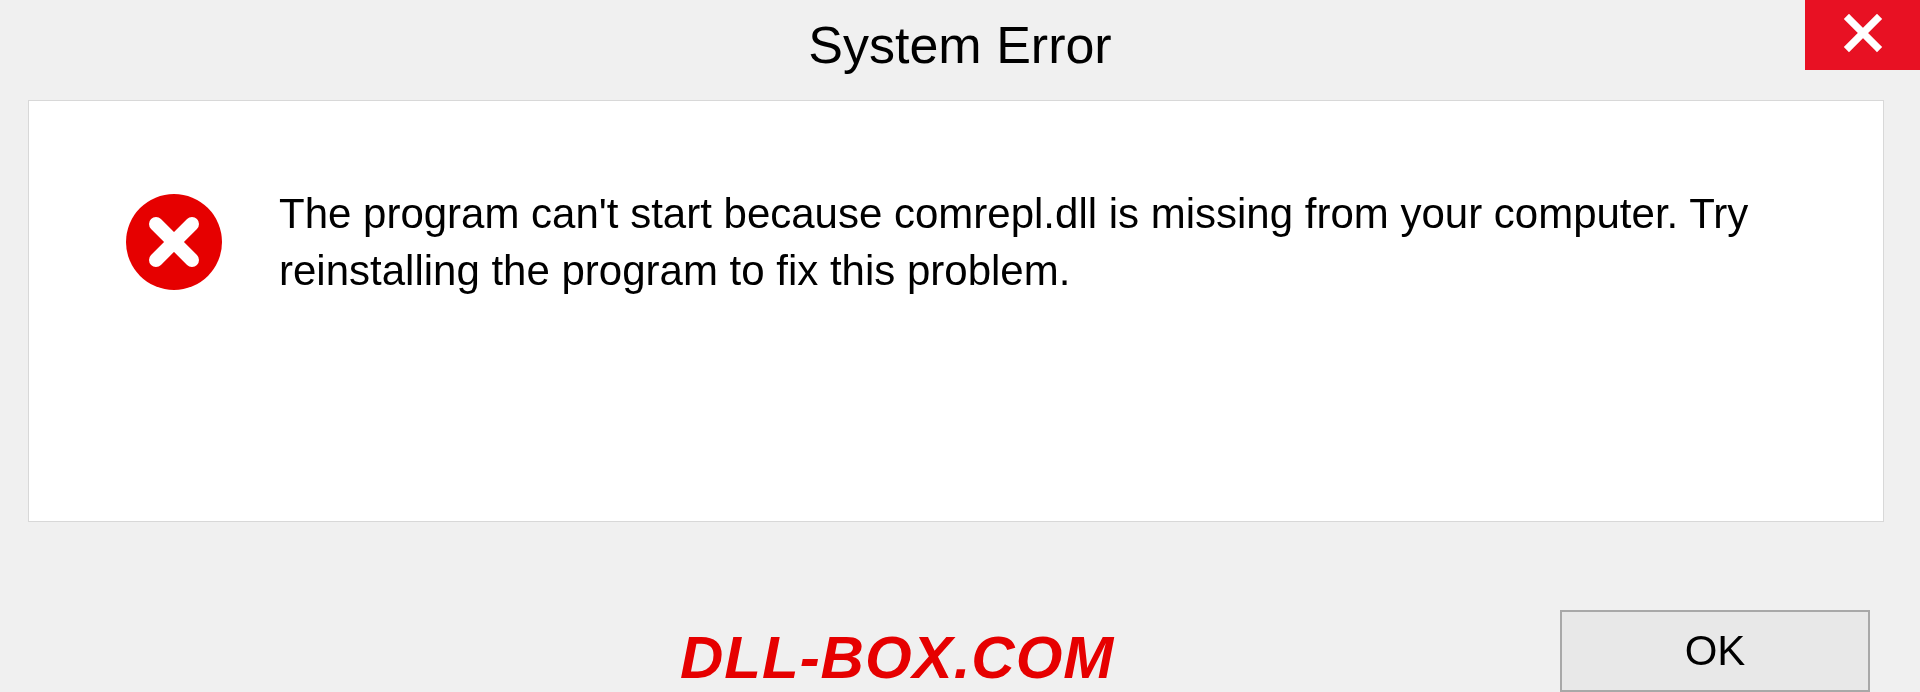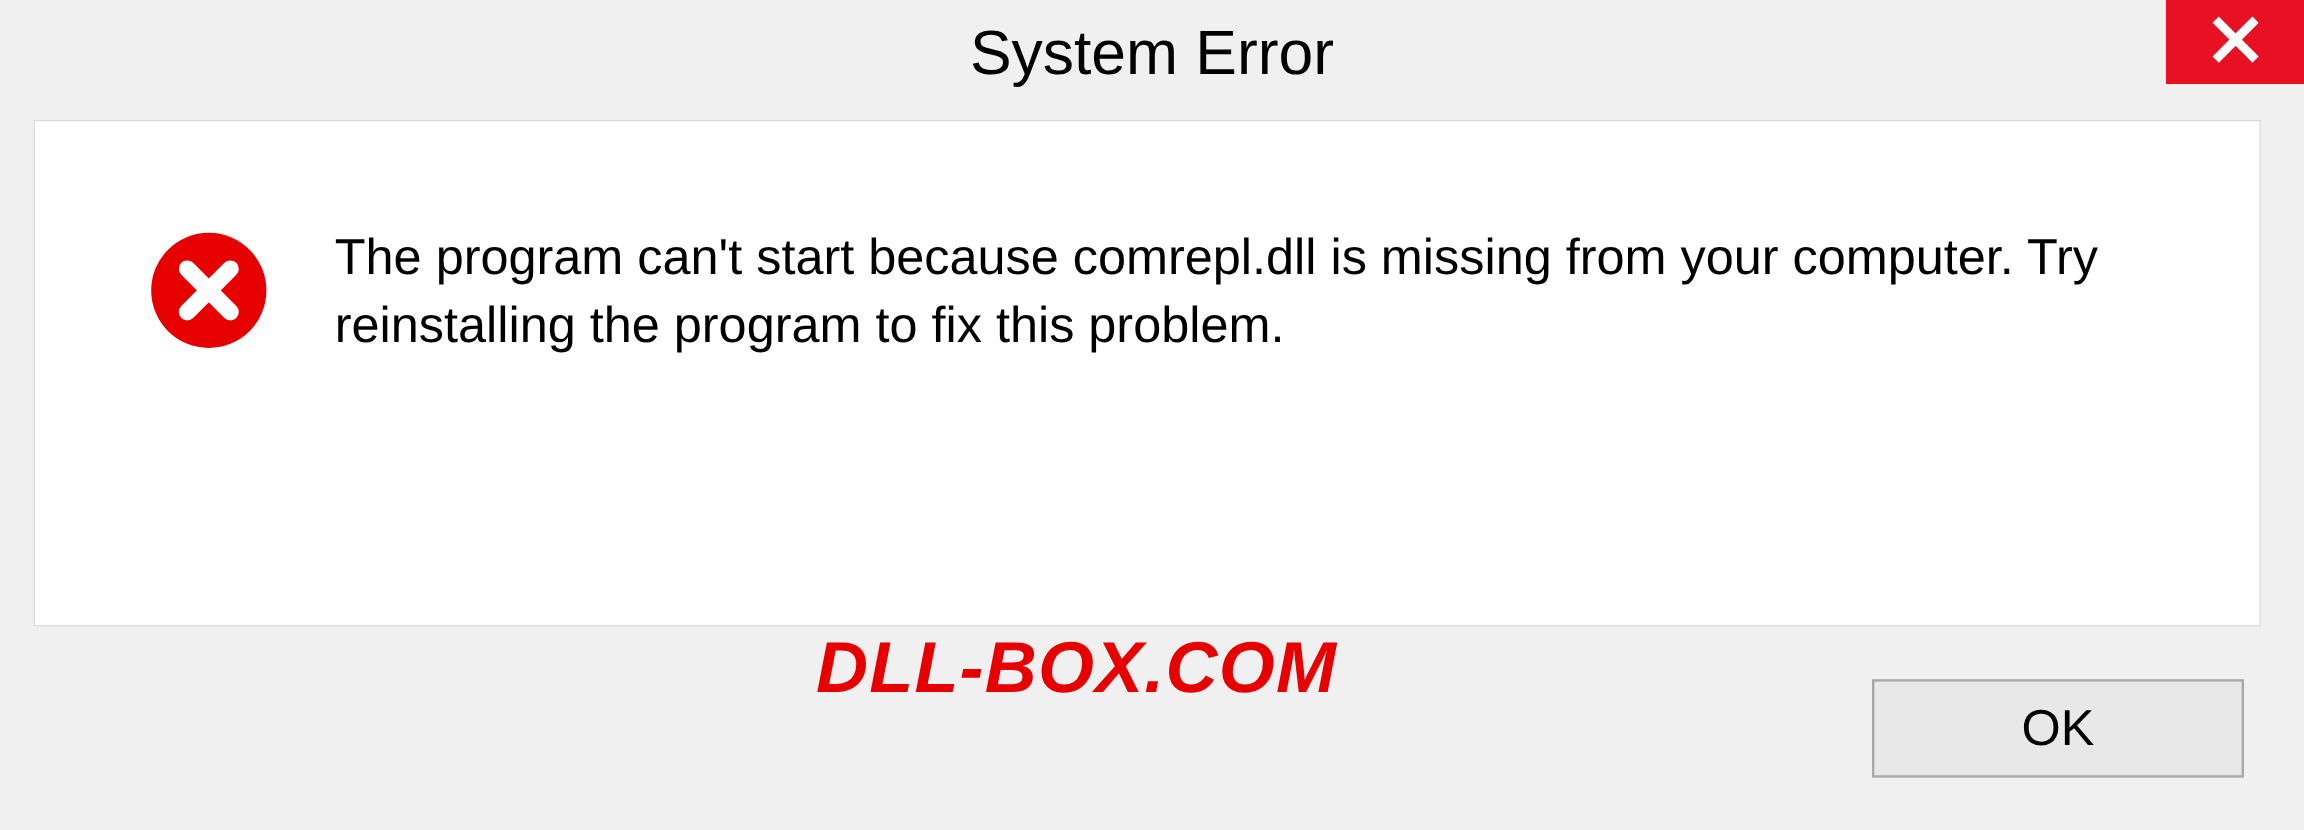--- a/index.html
+++ b/index.html
@@ -72,21 +72,21 @@
     }
     .message {
       font-size: 42px;
       color: #000;
       line-height: 1.35;
       font-weight: 400;
     }
     .footer {
       height: 170px;
       display: flex;
-      align-items: flex-start;
+      align-items: flex-end;
       justify-content: flex-end;
       padding: 0 50px 0 28px;
       position: relative;
     }
     .watermark {
       font-size: 60px;
       font-weight: 800;
       color: #e60000;
       font-style: italic;
       letter-spacing: 1px;

